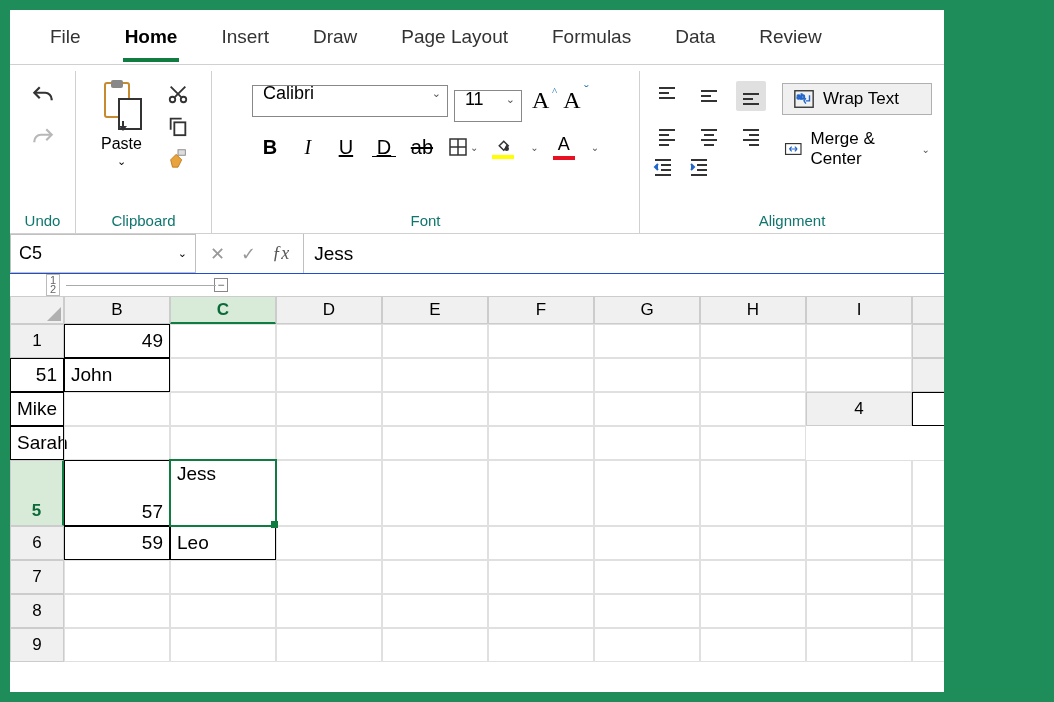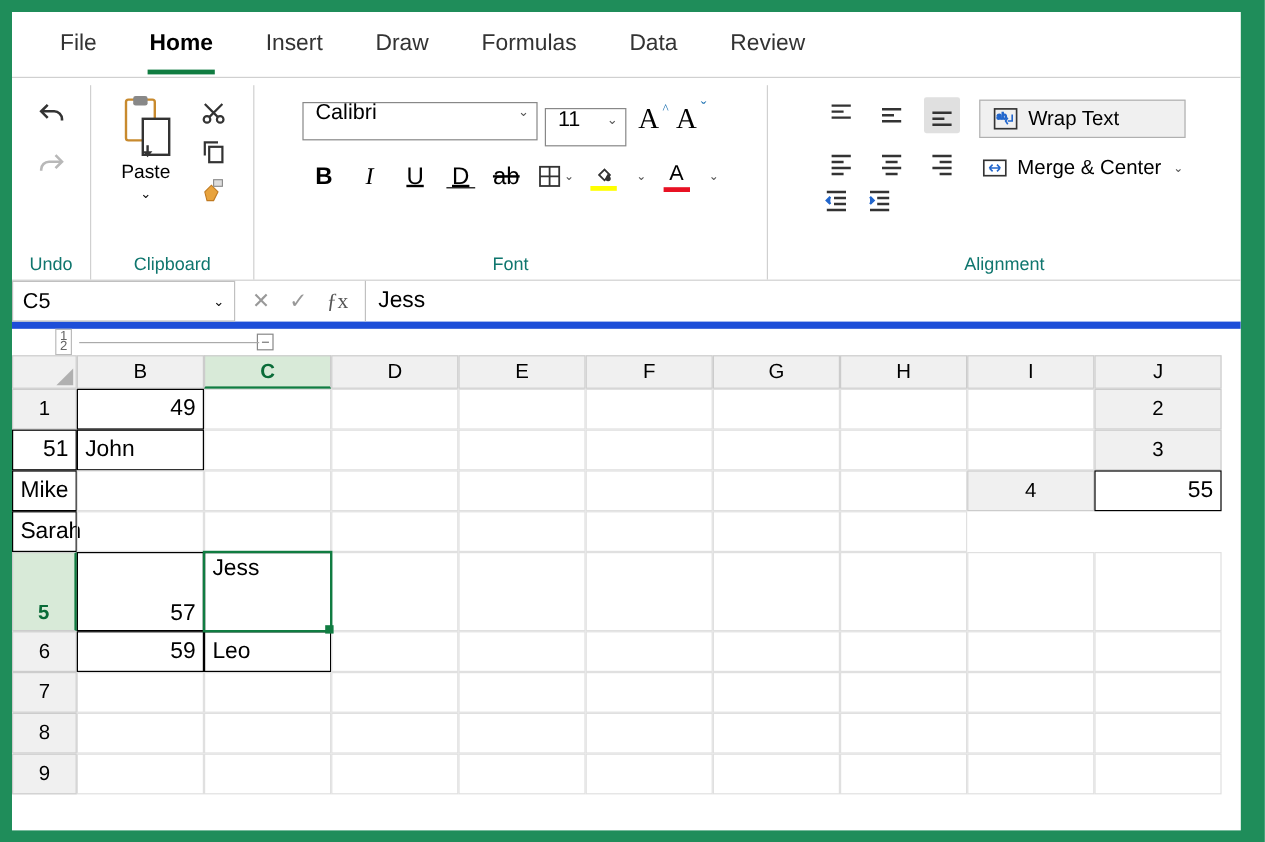--- a/index.html
+++ b/index.html
@@ -4,21 +4,21 @@
 <style>
   * { box-sizing: border-box; }
   body {
     margin: 0;
     font-family: 'Segoe UI', Arial, sans-serif;
     background: #1f8d5a;
     padding: 10px;
   }
   .app {
     background: #fff;
-    width: 1024px;
+    width: 934px;
     height: 682px;
     overflow: hidden;
     position: relative;
   }
   
   .tabs {
     display: flex;
     gap: 40px;
     padding: 12px 38px 0 38px;
     font-size: 19px;
@@ -84,25 +84,25 @@
   .align-body { display:flex; gap:16px; padding-top:8px; }
   .align-grid { display:grid; grid-template-columns:repeat(3,30px); grid-template-rows:30px 30px; gap:10px 12px; }
   .align-ic { display:flex; align-items:center; justify-content:center; }
   .align-ic.sel { background:#e0e0e0; padding:3px; border-radius:2px;}
   .align-ic svg{width:22px;height:22px;}
   .indent-row{ display:flex; gap:14px; margin-top:4px;}
   .align-col2{ display:flex; flex-direction:column; gap:10px; padding-top:2px;}
   .wrap-btn{ border:1px solid #b0b0b0; background:#f0f0f0; padding:4px 10px; display:flex; align-items:center; gap:8px; font-size:17px;}
   .merge-btn{ display:flex; align-items:center; gap:8px; font-size:17px; padding:4px 2px;}
   
-  .fbar { display:flex; border-bottom:6px solid #1d4ed8; height:40px; align-items:stretch;text-align:right;}
+  .fbar { display:flex; border-bottom:1px solid #1d4ed8; height:40px; align-items:stretch;text-align:right;}
   .namebox { width:186px; border:1px solid #c0c0c0; display:flex; align-items:center; padding:0 8px; font-size:18px;}
   .namebox .chev{margin-left:auto;font-size:11px;}
   .fbtns { display:flex; align-items:center; gap:16px; padding:0 14px; color:#999; border-right:1px solid #c0c0c0;}
-  .fbtns .fx{ font-family:'Times New Roman',serif; color:#555; font-size:18px;}
+  .fbtns .fx{ font-style:italic; font-family:'Times New Roman',serif; color:#555; font-size:18px;}
   .fval { flex:1; display:flex; align-items:center; padding:0 10px; font-size:19px;}
   
   .outline-row{ display:flex; height:22px; align-items:center; padding-left:36px; font-size:11px; color:#666;}
   .outline-row .nums{ display:flex; flex-direction:column; line-height:9px; margin-right:6px; border:1px solid #bbb; padding:1px 3px;}
   .outline-row .line{ flex:0 0 150px; border-top:1px solid #aaa; position:relative; height:1px;}
   .outline-row .minus{ border:1px solid #888; width:14px; height:14px; display:flex; align-items:center; justify-content:center; margin-left:-2px; background:#fff; font-size:12px; line-height:1;}
   
   .sheet { display:grid; grid-template-columns: 54px 106px 106px 106px 106px 106px 106px 106px 106px 106px; }
   .hdr-corner{ background:#f0f0f0; border:1px solid #ccc; position:relative;}
   .hdr-corner::after{content:""; position:absolute; right:2px; bottom:2px; width:0;height:0; border-left:14px solid transparent; border-bottom:14px solid #b0b0b0;}
@@ -123,20 +123,21 @@
 </head>
 <body>
 
 <div class="app">
 
   <div class="tabs">
     <div class="tab">File</div>
     <div class="tab active">Home</div>
     <div class="tab">Insert</div>
     <div class="tab">Draw</div>
+    <div class="tab">Page Layout</div>
     <div class="tab">Formulas</div>
     <div class="tab">Data</div>
     <div class="tab">Review</div>
   </div>
 
   <div class="ribbon">
 
     <div class="group" style="width:66px;">
       <div class="group-body">
         <div class="undo-col">

